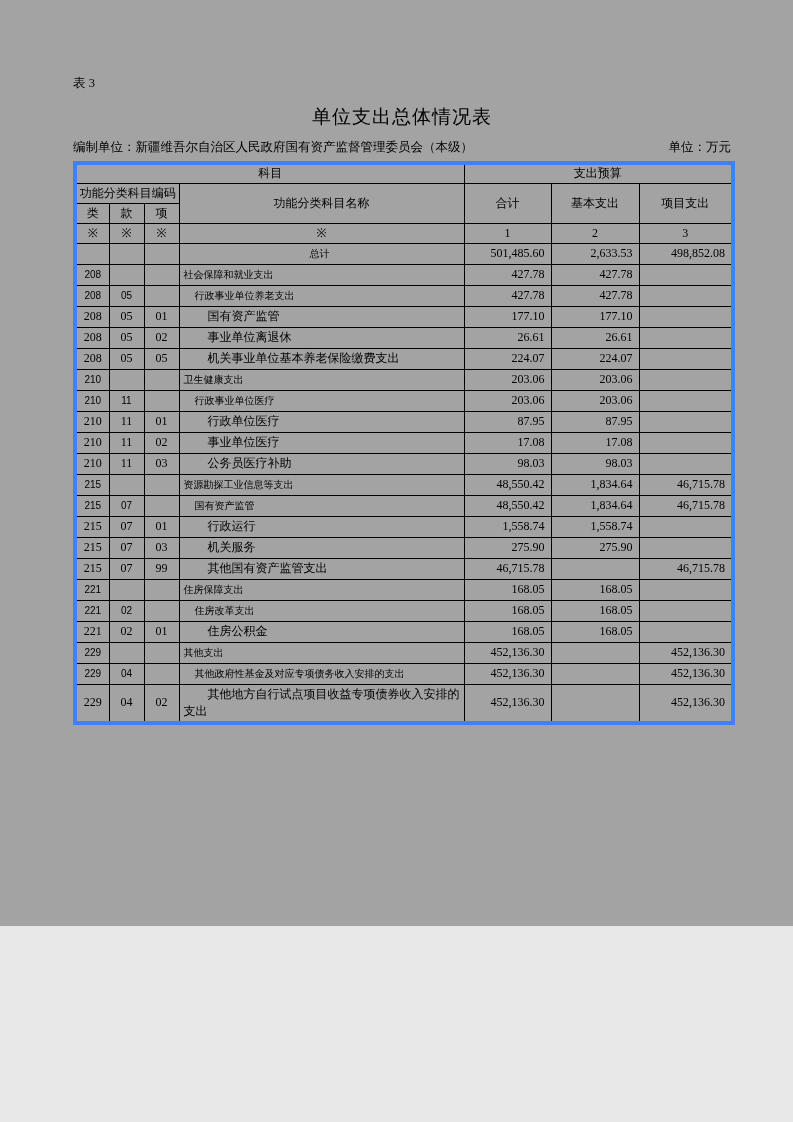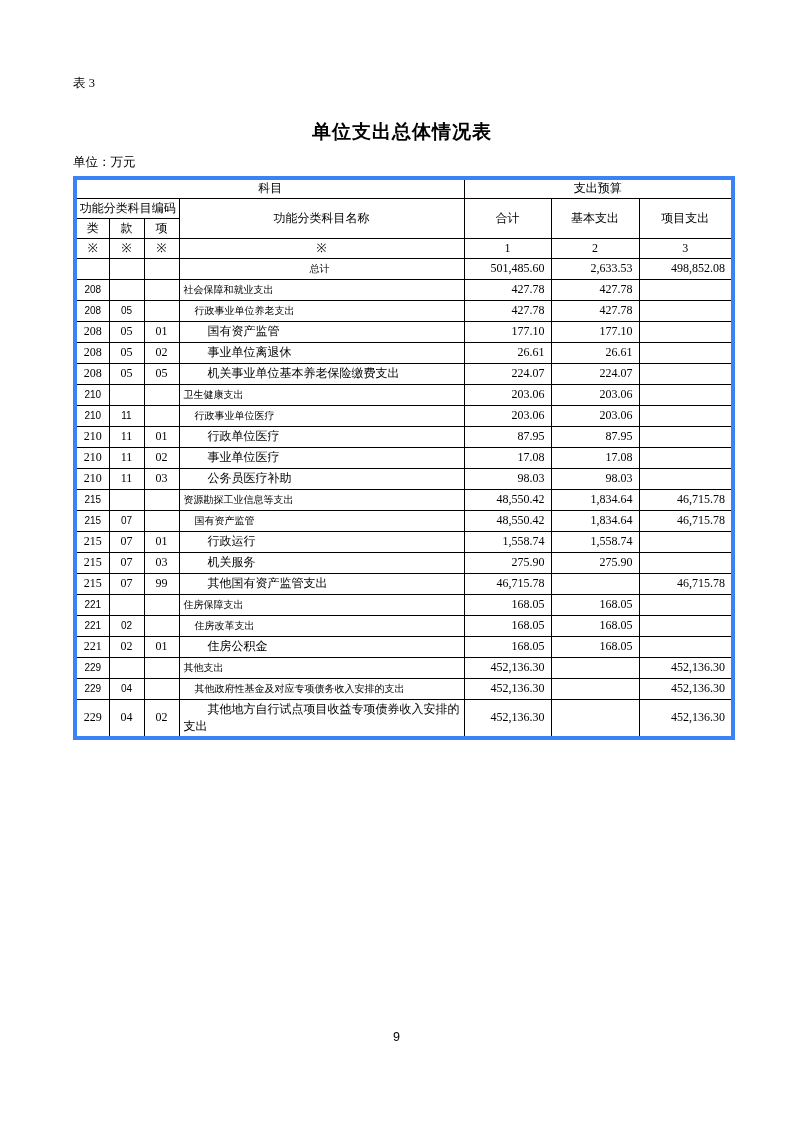--- a/index.html
+++ b/index.html
@@ -1,41 +1,41 @@
 <!DOCTYPE html>
 <html><head>
 <meta charset="utf-8">
 <style>
   * { margin: 0; padding: 0; box-sizing: border-box; }
   html, body { background: #e8e8e8; }
   .page {
     position: relative;
     width: 793px;
-    height: 1122px;
-    background: #ffffff;
+    height: 926px;
+    background: #a3a3a3;
     margin: 0 auto;
     font-family: "Liberation Serif", "DejaVu Serif", serif;
     color: #000;
     overflow: hidden;
   }
   .content {
     position: absolute;
     left: 73px;
     top: 76px;
     width: 658px;
   }
   .table-label {
     font-size: 12.5px;
     line-height: 15px;
   }
   .doc-title {
-    margin-top: 28px;
+    margin-top: 13px;
     text-align: center;
     font-family: "Liberation Sans", "DejaVu Sans", sans-serif;
-    font-weight: 700;
+    font-weight: 400;
     font-size: 19px;
     line-height: 26px;
     letter-spacing: 1px;
   }
   .meta-row {
     margin-top: 9px;
     display: flex;
     justify-content: space-between;
     align-items: baseline;
     font-size: 12.5px;
@@ -89,20 +89,21 @@
 <body>
 
 <div class="page">
   <div class="content">
 
     <div class="table-label">表 3</div>
 
     <div class="doc-title">单位支出总体情况表</div>
 
     <div class="meta-row">
+      <span>编制单位：新疆维吾尔自治区人民政府国有资产监督管理委员会（本级）</span>
       <span>单位：万元</span>
     </div>
 
     <table class="budget">
       <colgroup>
         <col style="width:34px">
           <col style="width:35px">
           <col style="width:35px">
         <col style="width:285px">
           <col style="width:87px">

